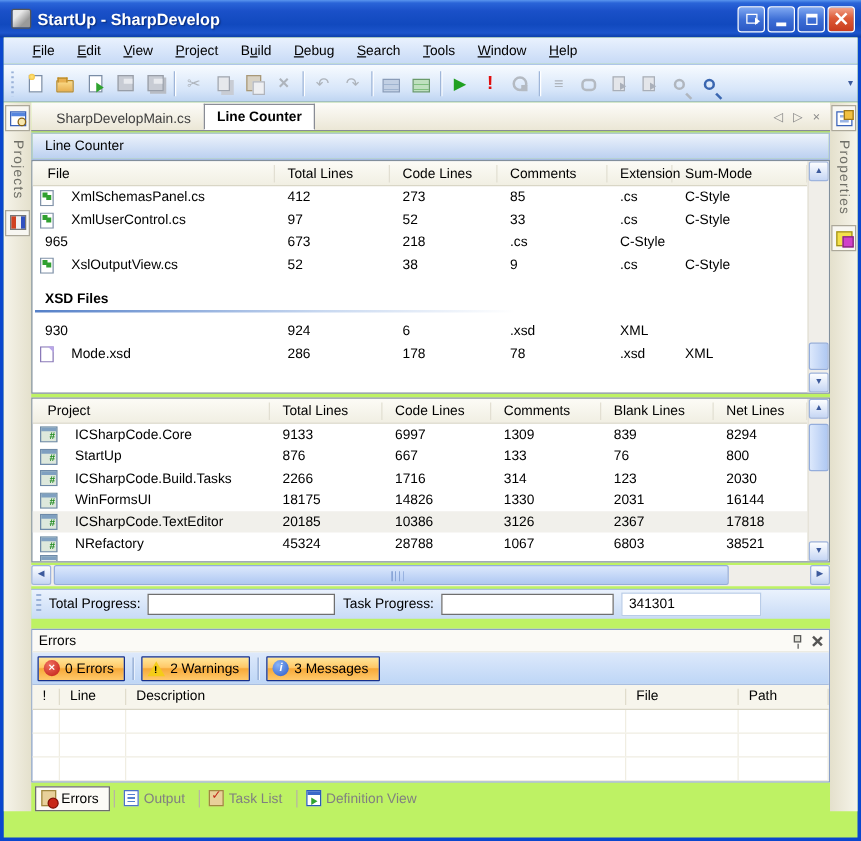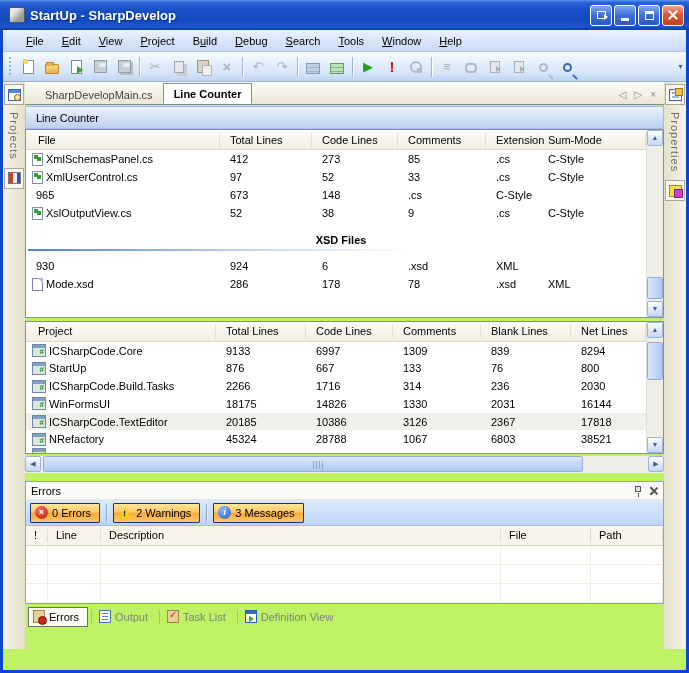--- a/index.html
+++ b/index.html
@@ -110,24 +110,24 @@
 
   
   .tbl-wrap { background:#fff; border:1px solid #828F9C; display:flex; position:relative; overflow:hidden; }
   .tbl { flex:1; display:flex; flex-direction:column; overflow:hidden; }
   .thead { display:grid; height:20px; background:linear-gradient(180deg,#FCFBF6,#F1EFE3);
     border-bottom:1px solid #D9D6C6; align-items:center; }
   .thead .th { padding-left:10px; border-right:1px solid #E2DFD2; height:14px; line-height:14px; }
   .thead .th:first-child { padding-left:12px; }
   .trow { display:grid; height:18px; align-items:center; }
   .trow .td { padding-left:10px; overflow:hidden; white-space:nowrap; }
-  .td.name { display:flex; align-items:center; gap:3px; padding-left:6px; }
+  .td.name { display:flex; align-items:center; gap:14px; padding-left:6px; }
   .trow.hl { background:#F1F0EB; }
   .grp { margin:12px 0 6px; }
-  .grp .grp-label { font-weight:bold; padding-left:10px;text-align:center; }
+  .grp .grp-label { font-weight:bold; padding-left:10px; }
   .grp .grp-line { height:2px; margin:3px 0 0 2px; width:62%;
     background:linear-gradient(to right,#5580C8,#C8D8F0 60%,rgba(255,255,255,0)); }
   .f-cols { grid-template-columns:194px 92px 86px 88px 52px auto; }
   .p-cols { grid-template-columns:190px 90px 87px 88px 90px auto; }
 
   .fico { width:11px; height:13px; background:#fff; border:1px solid #8193A9; position:relative; flex:none; }
   .fico.cs::after { content:""; position:absolute; left:1px; top:1px; width:4px; height:4px;
      background:#30A030; box-shadow:3px 2px 0 #30A030; }
   .fico.xsd { border-color:#8A7AB8; }
   .fico.xsd::after { content:""; position:absolute; right:-1px; top:-1px; border-left:5px solid transparent; border-top:5px solid #B9A7E8; }
@@ -385,21 +385,21 @@
               </span>
               <span class="td">97</span>
               <span class="td">52</span>
               <span class="td">33</span>
               <span class="td">.cs</span>
               <span class="td">C-Style</span>
             </div>
             <div class="trow f-cols">
               <span class="td">965</span>
               <span class="td">673</span>
-              <span class="td">148</span>
+              <span class="td">218</span>
               <span class="td">.cs</span>
               <span class="td">C-Style</span>
             </div>
             <div class="trow f-cols">
               <span class="td name">
                 <span class="fico cs"></span>
                 <span>XslOutputView.cs</span>
               </span>
               <span class="td">52</span>
               <span class="td">38</span>
@@ -470,21 +470,21 @@
               <span class="td">800</span>
             </div>
             <div class="trow p-cols">
               <span class="td name">
                 <span class="pico">#</span>
                 <span>ICSharpCode.Build.Tasks</span>
               </span>
               <span class="td">2266</span>
               <span class="td">1716</span>
               <span class="td">314</span>
-              <span class="td">236</span>
+              <span class="td">123</span>
               <span class="td">2030</span>
             </div>
             <div class="trow p-cols">
               <span class="td name">
                 <span class="pico">#</span>
                 <span>WinFormsUI</span>
               </span>
               <span class="td">18175</span>
               <span class="td">14826</span>
               <span class="td">1330</span>
@@ -532,20 +532,28 @@
       </div>
 
       <div class="hsb">
         <span class="sb-btn" style="left:0;">◀</span>
         <span class="hsb-thumb" style="left:18px; width:540px;">
             <span class="hsb-grip"></span>
           </span>
         <span class="sb-btn" style="left:auto; right:0;">▶</span>
       </div>
 
+      <div class="progress-row">
+        <span class="pr-grip"></span>
+        <span>Total Progress:</span>
+        <span class="pbar" style="width:150px;"><span class="fill" style="width:100%;"></span></span>
+        <span>Task Progress:</span>
+        <span class="pbar" style="width:138px;"><span class="fill" style="width:100%;"></span></span>
+        <span class="pval">341301</span>
+      </div>
 
       <div class="errors-panel">
         <div class="ep-title">
           <span>Errors</span>
           <span class="ep-icons">
             <span class="pin"></span>
             <span class="x-small"></span>
           </span>
         </div>
         <div class="ep-toolbar" id="errorsToolbar">

